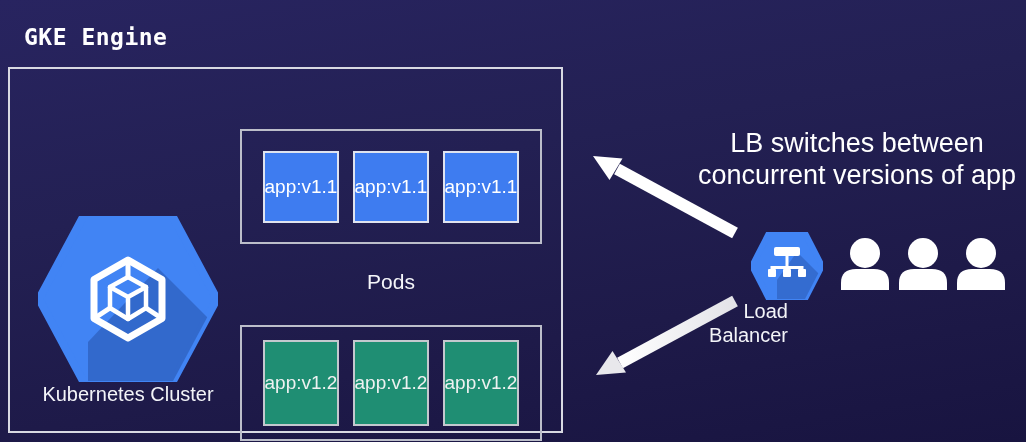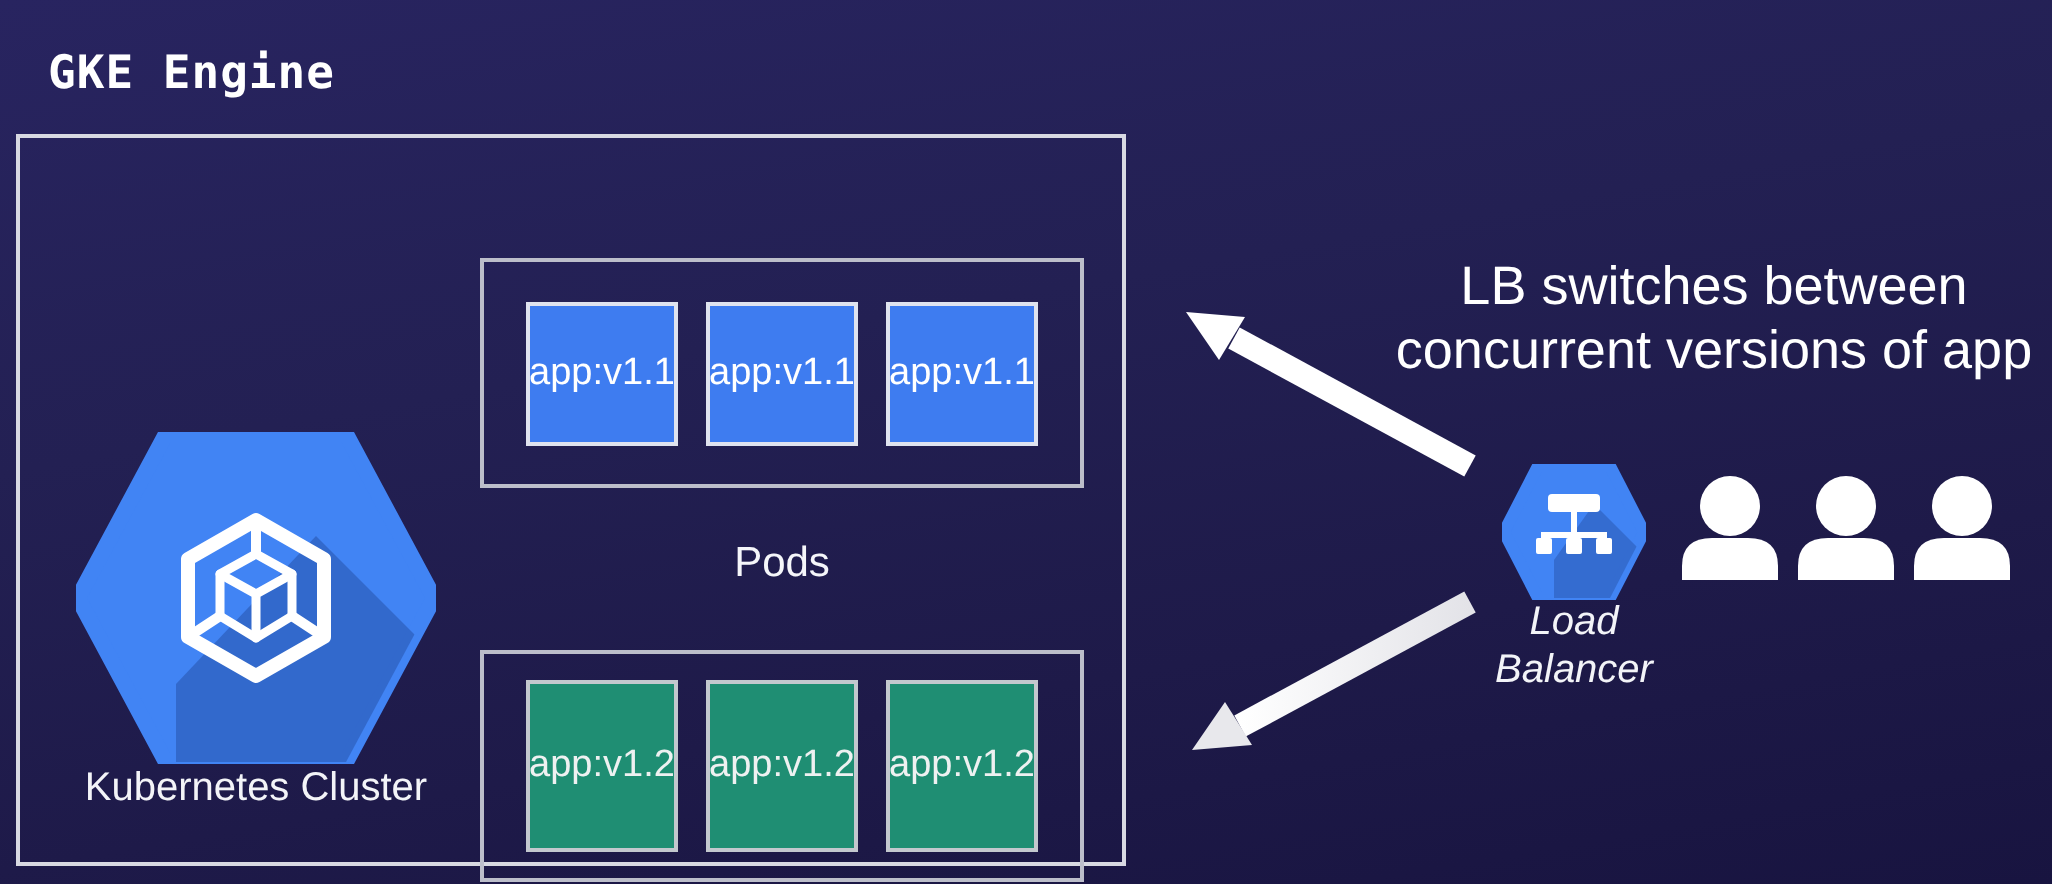--- a/index.html
+++ b/index.html
@@ -108,27 +108,26 @@
   }
 
   .lb-logo {
     position: absolute;
     left: 751px; top: 232px;
     width: 72px; height: 68px;
   }
 
   .lb-label {
     position: absolute;
-    left: 742px; top: 300px;
+    left: 698px; top: 300px;
     width: 90px;
-    text-align: center;
+    text-align: right;
     font-size: 20px;
     line-height: 1.18;
     color: #f3f4f8;
-    font-style: italic;
   }
 
   .user-icon { position: absolute; top: 238px; width: 50px; height: 52px; }
   .user-1 { left: 840px; }
   .user-2 { left: 898px; }
   .user-3 { left: 956px; }
 </style>
 </head>
 <body>
 

